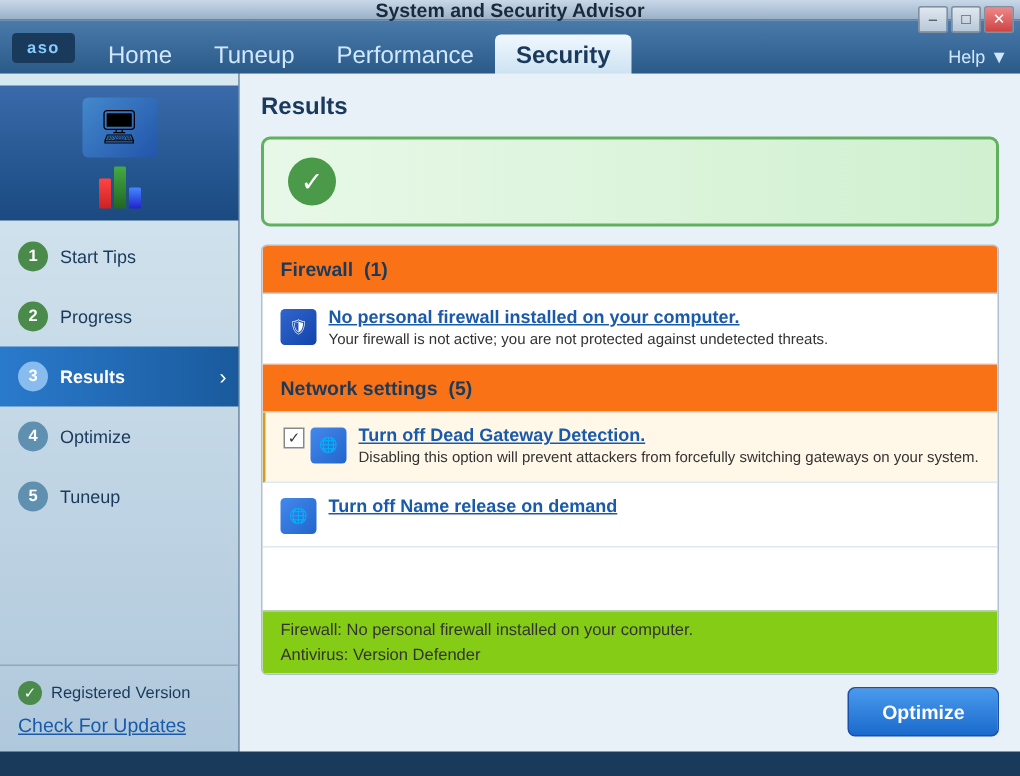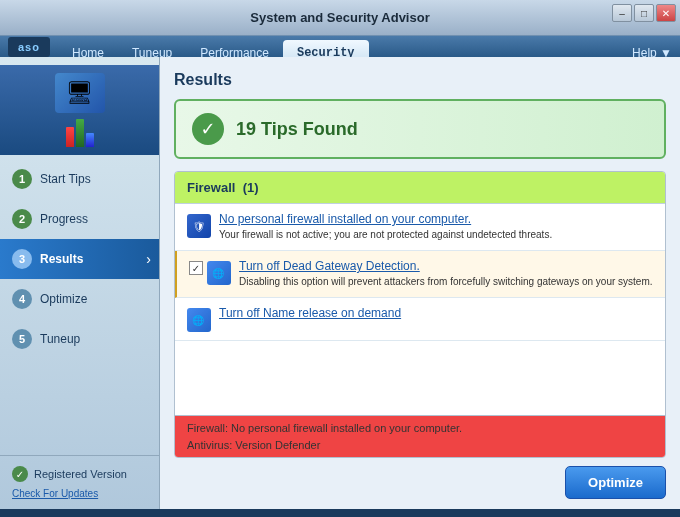--- a/index.html
+++ b/index.html
@@ -8,21 +8,21 @@
       height: 517px;
       font-family: 'Segoe UI', Tahoma, Arial, sans-serif;
       font-size: 12px;
       overflow: hidden;
       background: #1a3a5c;
     }
 
     
     .title-bar {
       background: linear-gradient(to bottom, #c8d8e8, #9ab0c8);
-      height: 36px;
+      height: 14px;
       display: flex;
       align-items: center;
       justify-content: center;
       position: relative;
       border-bottom: 1px solid #7090b0;
     }
     .title-bar-text {
       font-size: 13px;
       color: #1a2a3a;
       font-weight: bold;
@@ -48,50 +48,49 @@
       color: #333;
     }
     .title-bar-btn.close {
       background: linear-gradient(to bottom, #e88, #c44);
       color: white;
     }
 
     
     .menu-bar {
       background: linear-gradient(to bottom, #4a7aaa, #2a5a88);
-      height: 21px;
+      height: 35px;
       display: flex;
       align-items: center;
       padding: 0 8px;
       gap: 0;
     }
     .menu-logo {
       background: #1a3a5c;
       color: #88ccff;
       font-size: 11px;
       font-weight: bold;
       padding: 4px 10px;
       margin-right: 8px;
       border-radius: 3px;
       letter-spacing: 1px;
     }
     .menu-item {
       color: #d0e8ff;
       padding: 6px 14px;
       cursor: pointer;
-      font-size: 12px;
+      font-size: 16px;
       border-radius: 3px;
       margin-top: 12px;
     }
     .menu-item.active {
       background: linear-gradient(to bottom, #f0f8ff, #c8dff0);
       color: #1a3a5c;
       font-weight: bold;
       border-radius: 4px 4px 0 0;
-      font-family: Liberation Mono, monospace;
     }
     .menu-right {
       margin-left: auto;
       display: flex;
       align-items: center;
       gap: 4px;
       margin-top: 12px;
     }
     .help-btn {
       color: #d0e8ff;
@@ -182,21 +181,21 @@
       color: white;
       font-size: 10px;
     }
     .reg-text {
       font-size: 11px;
       color: #1a3a5c;
       text-align: center;
     }
     .check-updates-link {
       color: #1a5aaa;
-      font-size: 10px;
+      font-size: 13px;
       text-decoration: underline;
       cursor: pointer;
     }
     .version-text {
       font-size: 10px;
       color: #4a6a8a;
       margin-top: 6px;
     }
 
     
@@ -265,21 +264,21 @@
       background: linear-gradient(to bottom, #b0c0d0, #8090a0);
       border: 1px solid #7080a0;
     }
 
     .category-header {
       padding: 8px 12px;
       font-size: 13px;
       font-weight: bold;
       color: #1a3a5c;
       border-bottom: 1px solid #c0d0e0;
-      background: #bef264;
+      background: #f97316;
     }
     .result-item {
       padding: 8px 12px;
       border-bottom: 1px solid #dde8f0;
       display: flex;
       align-items: flex-start;
       gap: 8px;
     }
     .result-item.highlighted {
       background: #fff8e8;
@@ -313,35 +312,35 @@
       border-radius: 3px;
       display: flex;
       align-items: center;
       justify-content: center;
       font-size: 10px;
       color: white;
     }
     .result-text-area { flex: 1; }
     .result-title {
       color: #1a5aaa;
-      font-weight: normal;
+      font-weight: bold;
       font-size: 12px;
       text-decoration: underline;
       cursor: pointer;
     }
     .result-desc {
       color: #333;
       font-size: 10px;
       margin-top: 2px;
       line-height: 1.4;
     }
 
     
     .status-bar {
-      background: #ef4444;
+      background: #84cc16;
       border-top: 1px solid #b0c0d0;
       padding: 4px 12px;
       font-size: 11px;
       color: #333;
       line-height: 1.5;
     }
 
     
     .bottom-bar {
       display: flex;
@@ -452,37 +451,37 @@
       </div>
       <div class="check-updates-link">Check For Updates</div>
     </div>
   </div>
 
   <div class="content-area">
     <div class="content-title">Results</div>
 
     <div class="tips-banner">
       <div class="tips-check-icon">✓</div>
-      <span class="tips-count-text">19 Tips Found</span>
     </div>
 
     <div class="results-container">
       <div class="results-scroll">
 
         <div class="category-header">Firewall &nbsp;(1)</div>
         <div class="result-item">
           <div class="result-icon-area">
             <div class="result-app-icon" style="background:linear-gradient(135deg,#3366cc,#1144aa);">🛡</div>
           </div>
           <div class="result-text-area">
             <div class="result-title">No personal firewall installed on your computer.</div>
             <div class="result-desc">Your firewall is not active; you are not protected against undetected threats.</div>
           </div>
         </div>
 
+        <div class="category-header">Network settings &nbsp;(5)</div>
         <div class="result-item highlighted">
           <div class="result-icon-area">
             <div class="checkbox-icon checked"></div>
             <div class="result-app-icon" style="background:linear-gradient(135deg,#4488ee,#2266cc);">🌐</div>
           </div>
           <div class="result-text-area">
             <div class="result-title">Turn off Dead Gateway Detection.</div>
             <div class="result-desc">Disabling this option will prevent attackers from forcefully switching gateways on your system.</div>
           </div>
         </div>

